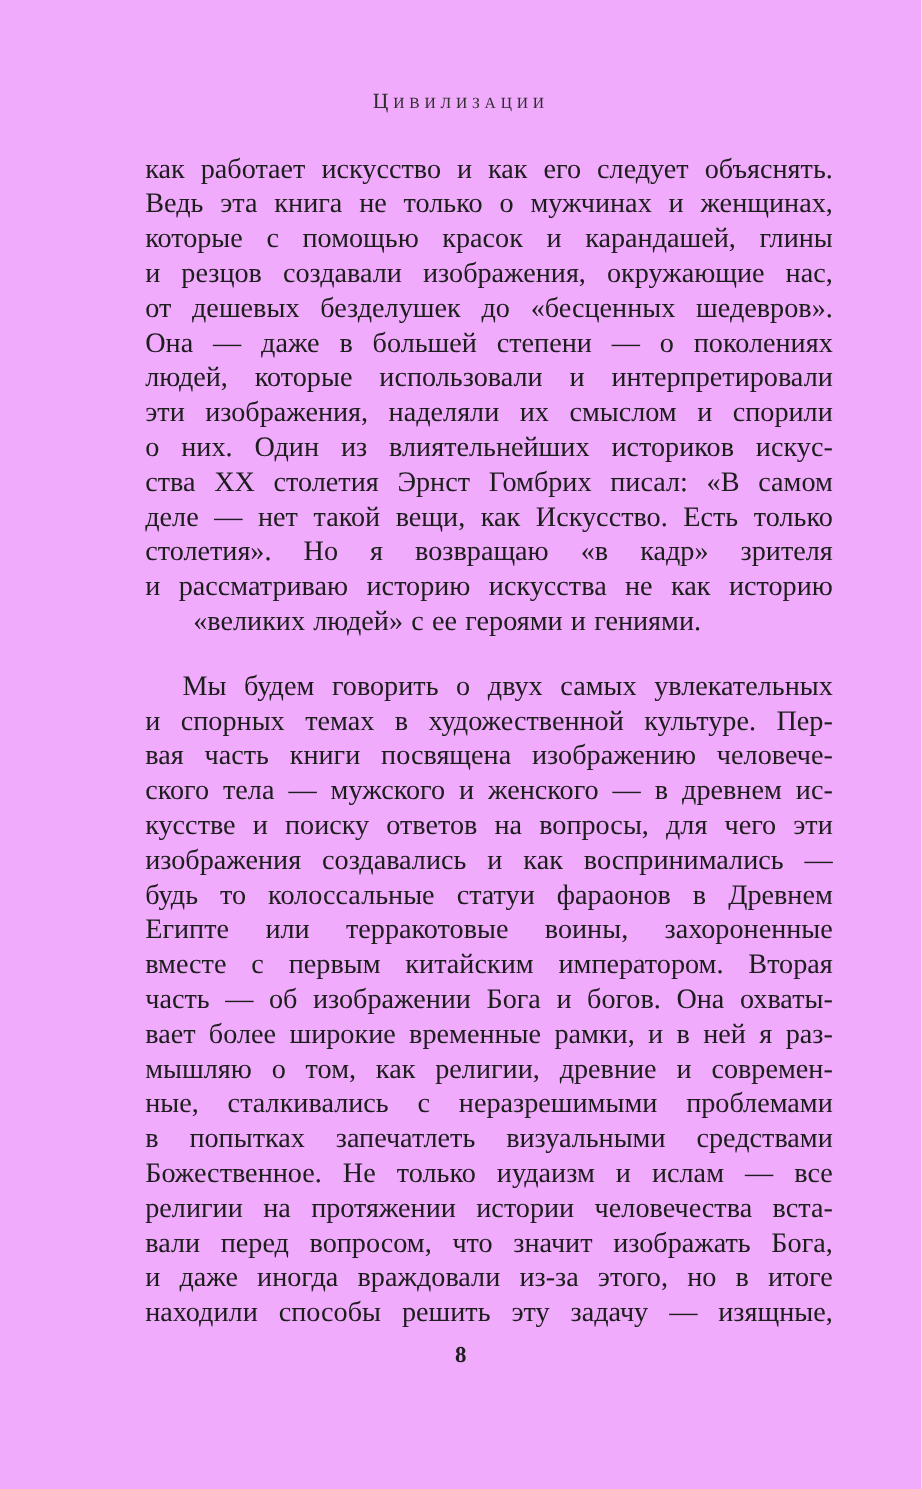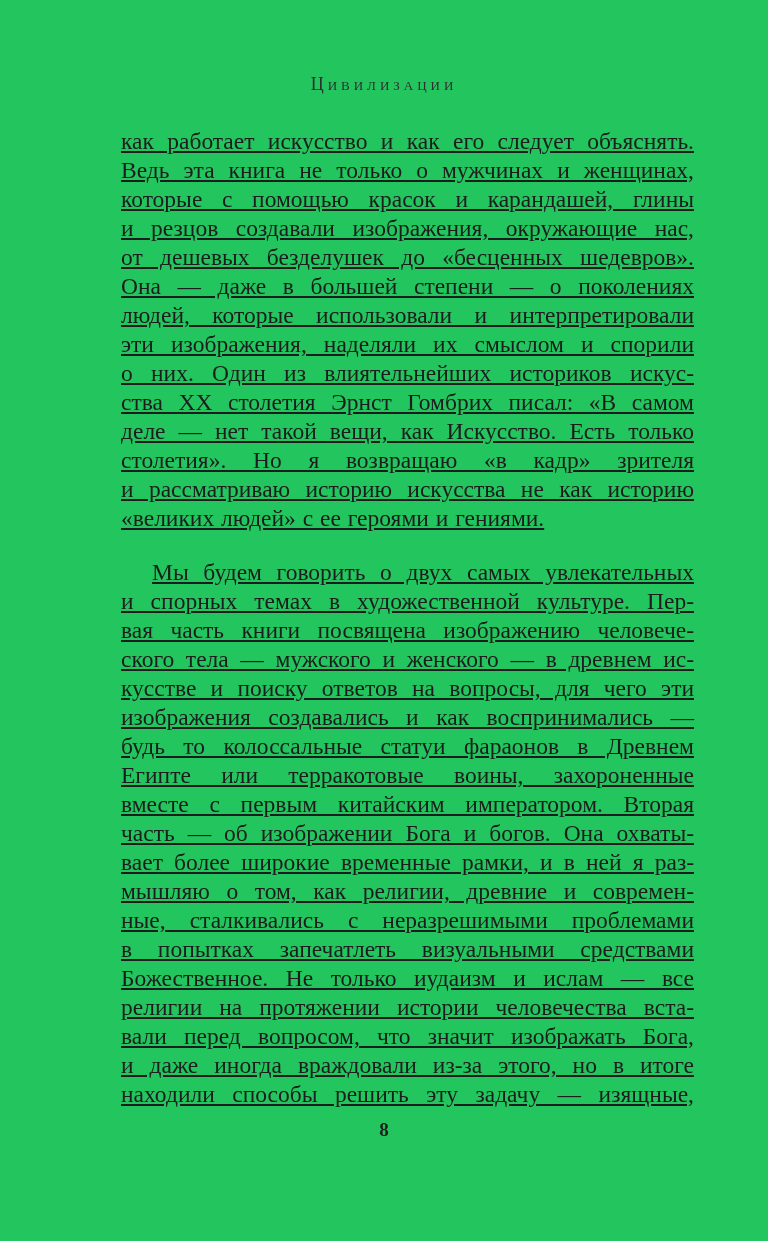--- a/index.html
+++ b/index.html
@@ -4,21 +4,21 @@
 <style>
   html, body {
     margin: 0;
     padding: 0;
     background: #ffffff;
   }
   .page {
     position: relative;
     width: 768px;
     height: 1241px;
-    background: #22c55e;
+    background: #f0abfc;
     margin: 0 auto;
     overflow: hidden;
     font-family: "Liberation Serif", serif;
   }
   .running-head {
     position: absolute;
     top: 74px;
     left: 0;
     width: 100%;
     text-align: center;
@@ -28,30 +28,30 @@
     color: #2e2e2e;
   }
   .text-block {
     position: absolute;
     left: 121px;
     top: 127px;
     width: 573px;
     font-size: 23.5px;
     line-height: 29px;
     color: #1d1d1d;
-    text-decoration: underline;
   }
   .para .line {
     text-align: justify;
     text-align-last: justify;
     word-spacing: 1px;
   }
   
   .para.para-end .line:last-child {
     text-align-last: left;
+    margin-left: 40px;
   }
   
   .para.indent-first .line:first-child {
     text-indent: 31px;
     margin-top: 25px;
   }
   .folio {
     position: absolute;
     top: 1119px;
     left: 0;

